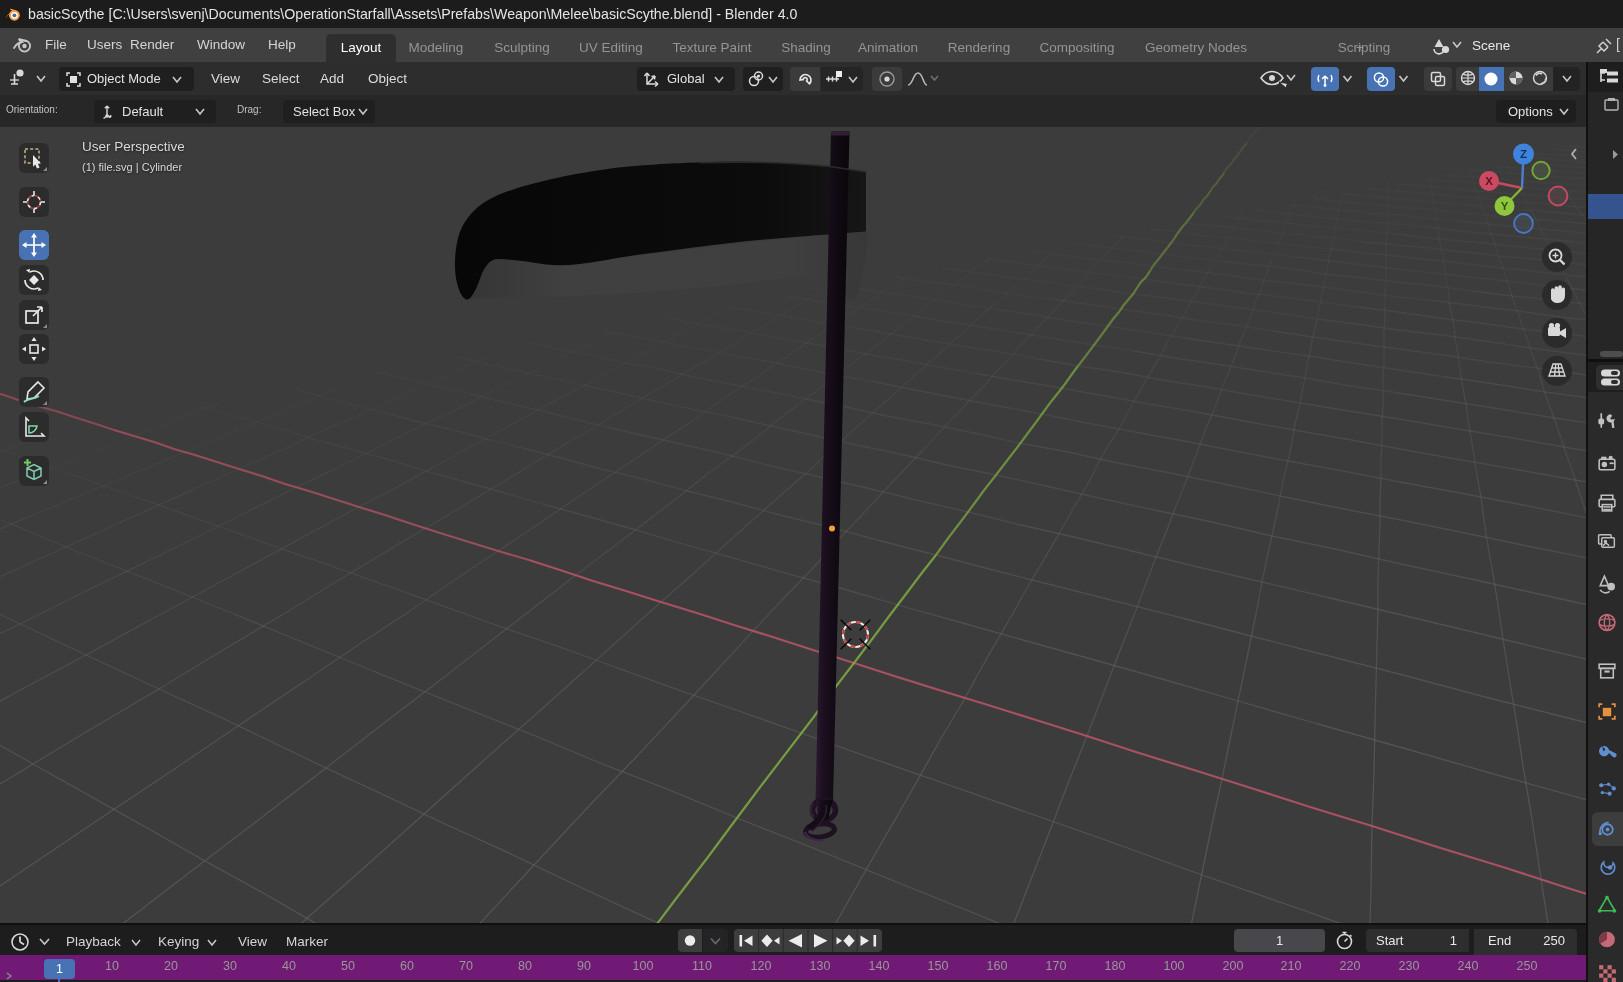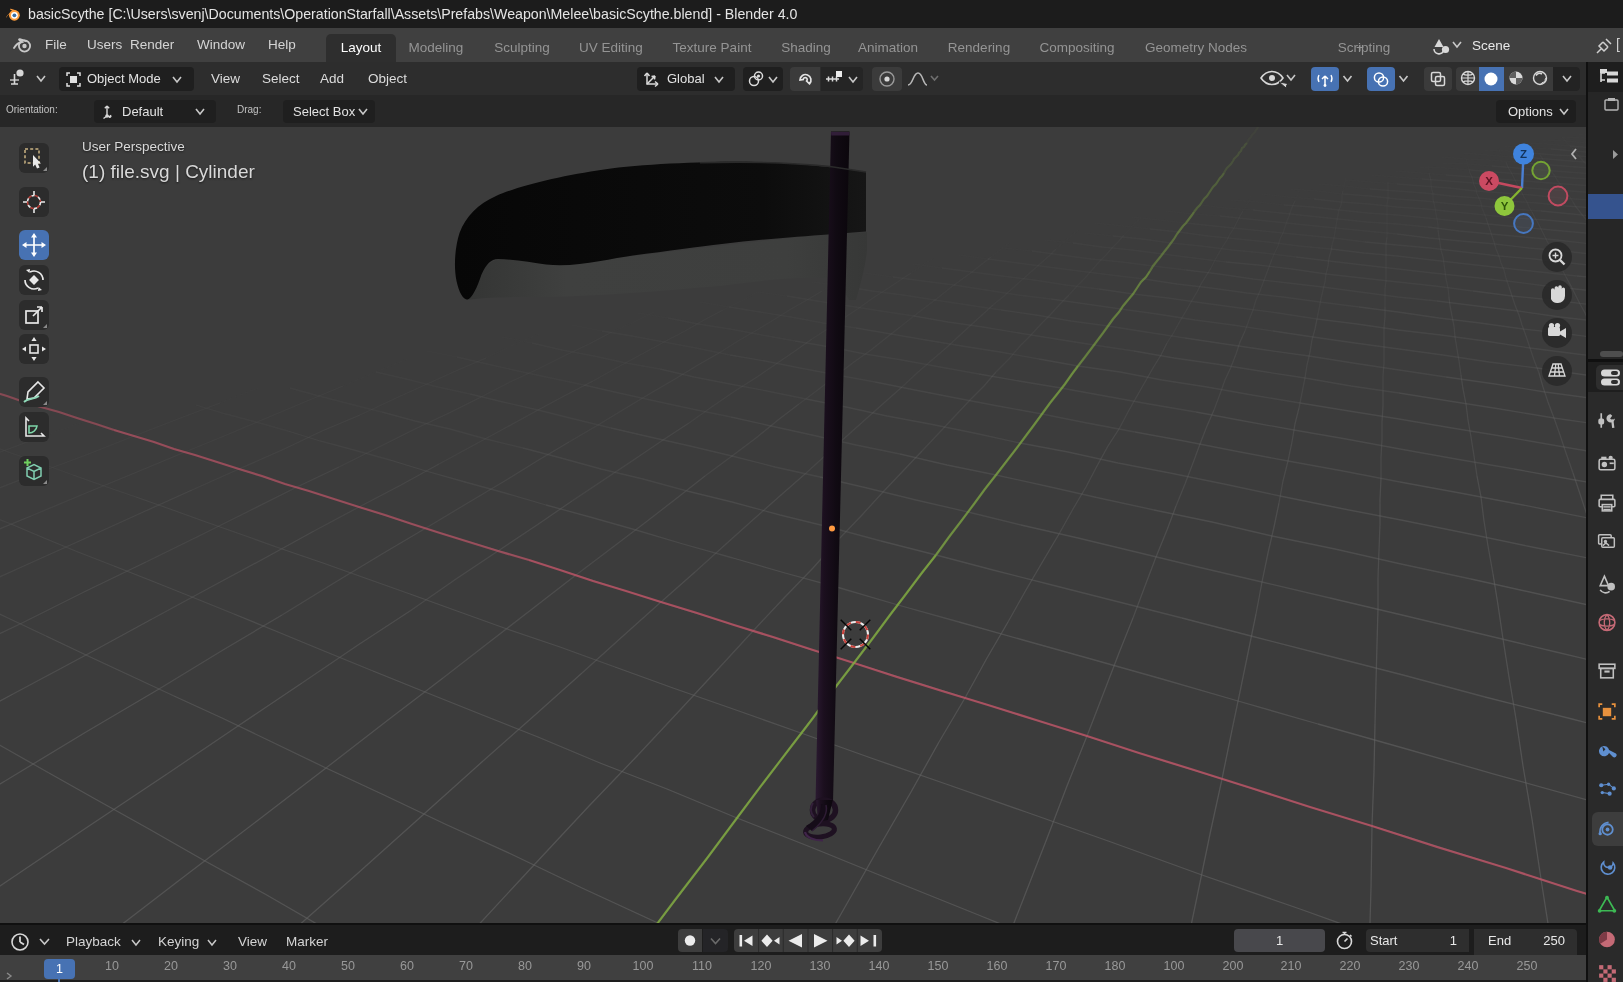--- a/index.html
+++ b/index.html
@@ -308,21 +308,21 @@
     </svg>
 </div>
 <div class="fld" style="left:1496px;top:100px;width:80px;height:23px;background:#1e1e1e">
  <span class="abs" style="left:12px;top:3.5px">Options</span>
  <svg class="abs" style="left:62px;top:7px" width="12" height="9" viewBox="0 0 12 9">
       <path d="M2 2 l4 5 l4 -5" fill="none" stroke="#c8c8c8" stroke-width="1.6"></path>
     </svg>
 </div>
 
 <div class="abs" style="left:82px;top:139px;color:#d9d9d9;font-size:13.5px;text-shadow:0 1px 2px rgba(20,20,20,0.8)">User Perspective</div>
-<div class="abs" style="left:82px;top:161px;color:#d9d9d9;font-size:19px;text-shadow:0 1px 2px rgba(20,20,20,0.8)">(1) file.svg | Cylinder</div>
+<div class="abs" style="left:82px;top:161px;color:#d9d9d9;font-size:11px;text-shadow:0 1px 2px rgba(20,20,20,0.8)">(1) file.svg | Cylinder</div>
 <div id="toolbar">
 <div class="tbtn" style="top:0px">
       <svg width="30" height="30" viewBox="0 0 30 30">
  <rect x="6" y="6" width="14" height="14" fill="none" stroke="#c9b382" stroke-width="1.5" stroke-dasharray="3 2.2"></rect>
  <path d="M14 12 l8 8.5 l-3.2 0 l1.8 4 l-2.6 1.1 l-1.8 -4 l-2.2 2.2 Z" fill="#e8e8e8"></path>
       </svg>
  <div class="tri"></div>
     </div>
 <div class="tbtn" style="top:44px">
       <svg width="30" height="30" viewBox="0 0 30 30">
@@ -469,28 +469,28 @@
     </g>
 </svg>
 <div class="tfld" style="left:1234px;top:929px;width:91px;height:23px;background:#48484c">
     <span class="abs" style="left:0;width:91px;text-align:center;top:3.5px">1</span>
   </div>
 <svg class="abs" style="left:1334px;top:930px" width="21" height="21" viewBox="0 0 21 21">
  <circle cx="10.5" cy="11.5" r="7" fill="none" stroke="#d8d8d8" stroke-width="1.6"></circle>
  <path d="M10.5 11.5 L13.5 8.5 M8.5 2.5 h4 M10.5 2.5 v2 M16 5 l1.5 1.5" fill="none" stroke="#d8d8d8" stroke-width="1.6"></path>
 </svg>
 <div class="tfld" style="left:1366px;top:929px;width:103px;height:23px;border-radius:4px 0 0 4px">
-    <span class="abs" style="left:4px;top:3.5px">Start</span>
+    <span class="abs" style="left:10px;top:3.5px">Start</span>
     <span class="abs" style="right:12px;top:3.5px">1</span>
   </div>
 <div class="tfld" style="left:1474px;top:929px;width:103px;height:36px;border-radius:0 4px 4px 0">
     <span class="abs" style="left:14px;top:3.5px">End</span>
     <span class="abs" style="right:12px;top:3.5px">250</span>
   </div>
-<div class="abs" style="left:0;top:955px;width:1586px;height:25px;background:#404040">
+<div class="abs" style="left:0;top:955px;width:1586px;height:25px;background:#701a75">
     <span class="rnum" style="left:112px">10</span>
 <span class="rnum" style="left:171px">20</span>
 <span class="rnum" style="left:230px">30</span>
 <span class="rnum" style="left:289px">40</span>
 <span class="rnum" style="left:348px">50</span>
 <span class="rnum" style="left:407px">60</span>
 <span class="rnum" style="left:466px">70</span>
 <span class="rnum" style="left:525px">80</span>
 <span class="rnum" style="left:584px">90</span>
 <span class="rnum" style="left:643px">100</span>

